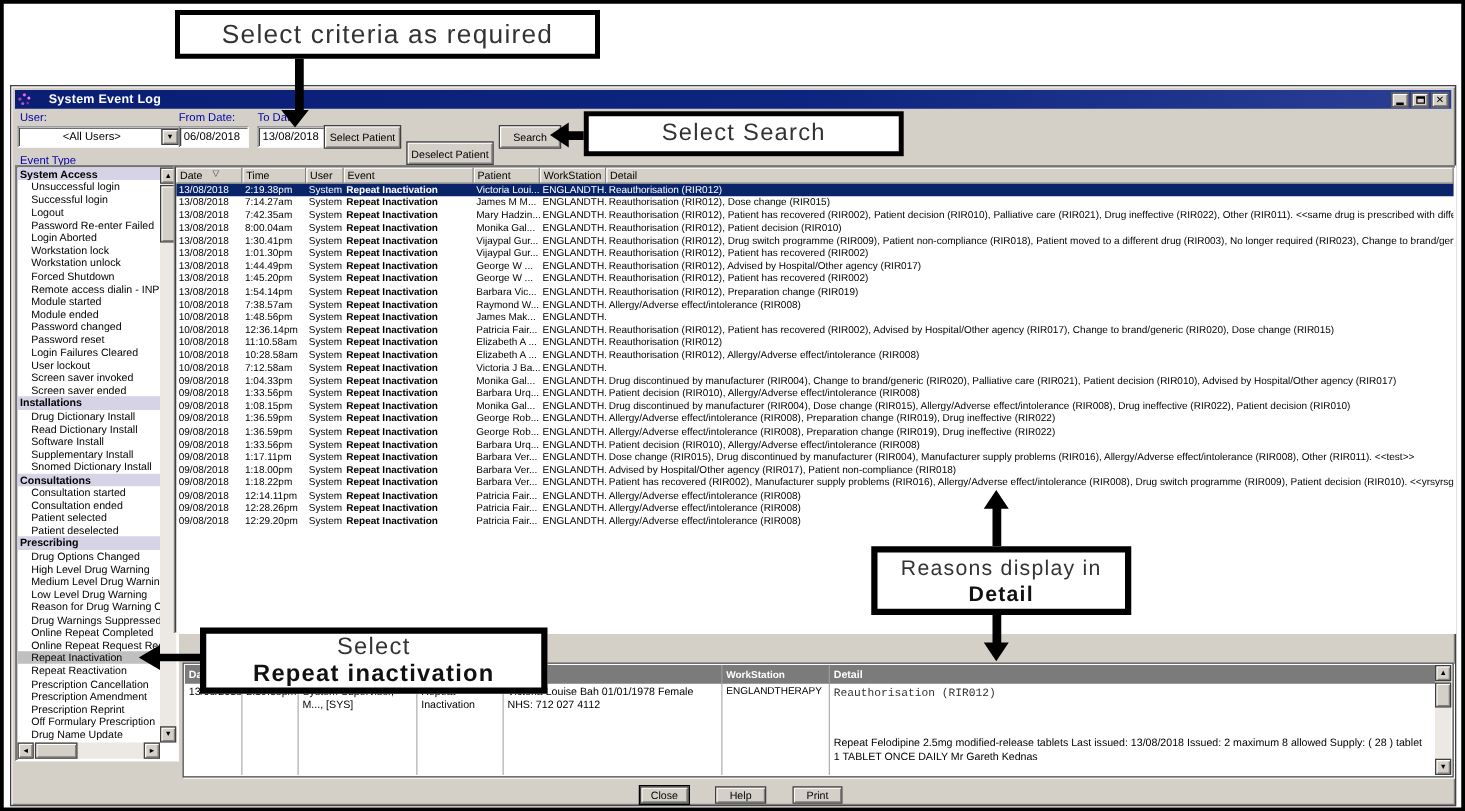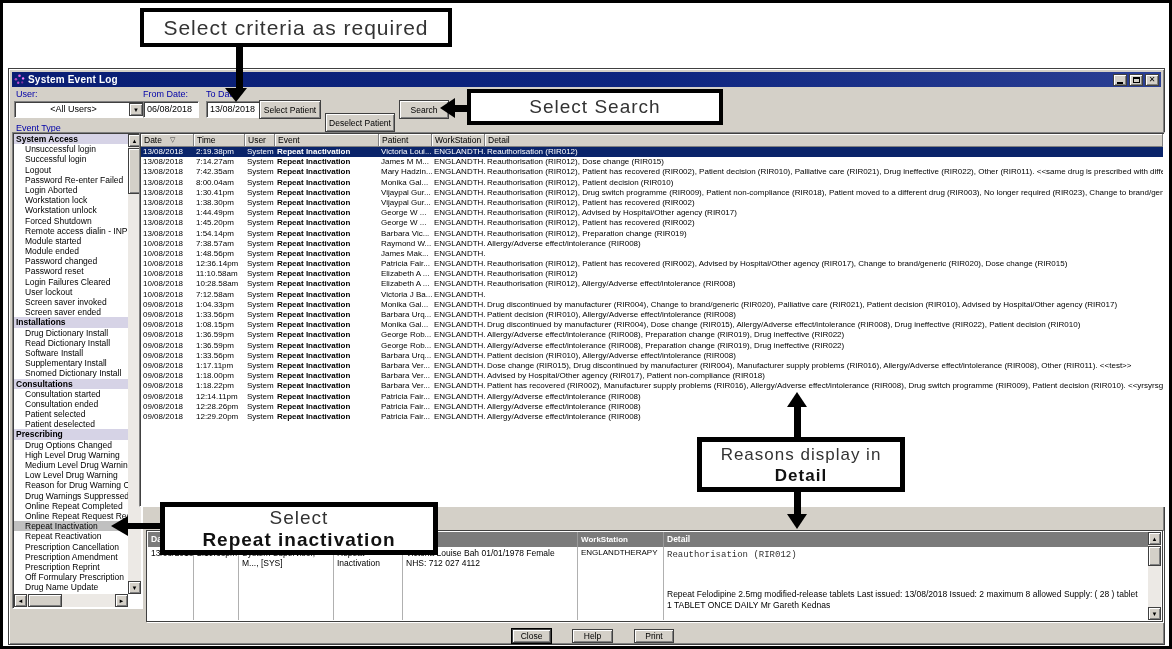--- a/index.html
+++ b/index.html
@@ -6,21 +6,21 @@
   body { background:#666; font-family:"Liberation Sans", sans-serif; }
   .page { position:relative; width:1172px; height:649px; background:#fff; overflow:hidden; }
   .page-frame { position:absolute; inset:0; border:3px solid #000; z-index:20; pointer-events:none; }
 
   
   .win { position:absolute; left:8px; top:68px; width:1157px; height:577px; background:#d4d0c8;
          border:1px solid #404040; box-shadow: inset 1px 1px 0 #fff, inset -1px -1px 0 #808080; z-index:1; }
   .titlebar { position:absolute; left:3px; top:3px; right:3px; height:15px;
               background:linear-gradient(to right,#0a1e74 0%,#0d2580 55%,#2b3f94 100%);
               display:flex; align-items:center; padding:0 2px; }
-  .title-text { color:#fff; font-size:10px; font-weight:bold; margin-left:3px; letter-spacing:0.2px; }
+  .title-text { color:#fff; font-size:10px; font-weight:bold; margin-left:14px; letter-spacing:0.2px; }
   .app-icon { display:inline-flex; width:11px; height:11px; }
   .tb-btns { margin-left:auto; display:flex; gap:2px; }
   .tb-btn { width:14px; height:12px; background:#d4d0c8; border:1px solid #404040;
             box-shadow: inset 1px 1px 0 #fff, inset -1px -1px 0 #808080;
             display:flex; align-items:center; justify-content:center; font-size:8px; line-height:8px; color:#000; }
   .glyph-min { display:block; width:6px; height:2px; background:#000; margin-top:6px; }
   .glyph-restore { display:block; width:7px; height:6px; border:1px solid #000; border-top-width:2px; }
 
   
   .lbl { position:absolute; color:#0000a8; font-size:9px; white-space:nowrap; }
@@ -87,21 +87,21 @@
   .pvscroll { position:absolute; right:1px; top:1px; width:13px; bottom:1px; background:#ece9e5; }
 
   
   .footer-btn { top:560px; height:14px; }
   .btn-focus { box-shadow: 0 0 0 1px #000, inset 1px 1px 0 #fff, inset -1px -1px 0 #808080; }
 
   
   .callout { position:absolute; background:#fff; border:4px solid #000; z-index:6;
              display:flex; align-items:center; justify-content:center; flex-direction:column;
              color:#333; letter-spacing:1px; }
-  .co-criteria { left:140px; top:8px; width:312px; height:39px; font-size:21px; }
+  .co-criteria { left:140px; top:8px; width:340px; height:39px; font-size:21px; }
   .co-search   { left:467px; top:89px; width:256px; height:36px; font-size:19px; }
   .co-repeat   { left:160px; top:502px; width:278px; height:53px; font-size:19px; border-width:5px; flex-direction:column; }
   .co-reasons  { left:697px; top:437px; width:208px; height:55px; font-size:17px; border-width:5px; line-height:21px; }
   .co-bold { font-weight:bold; color:#111; }
   .arrow-part { position:absolute; z-index:5; }
   .shaft { background:#000; }
   .head { width:0; height:0; }
   .head-down  { border-left:11px solid transparent; border-right:11px solid transparent; border-top:14px solid #000; }
   .head-left  { border-top:10px solid transparent; border-bottom:10px solid transparent; border-right:17px solid #000; }
   .head-up    { border-left:10px solid transparent; border-right:10px solid transparent; border-bottom:15px solid #000; }
@@ -264,21 +264,21 @@
             <div class="tcell t-c0">13/08/2018</div>
             <div class="tcell t-c1">1:30.41pm</div>
             <div class="tcell t-c2">System ...</div>
             <div class="tcell t-c3">Repeat Inactivation</div>
             <div class="tcell t-c4">Vijaypal Gur...</div>
             <div class="tcell t-c5">ENGLANDTH...</div>
             <div class="tcell t-c6">Reauthorisation (RIR012), Drug switch programme (RIR009), Patient non-compliance (RIR018), Patient moved to a different drug (RIR003), No longer required (RIR023), Change to brand/generic (RIR020)</div>
           </div>
           <div class="trow">
             <div class="tcell t-c0">13/08/2018</div>
-            <div class="tcell t-c1">1:38.30pm</div>
+            <div class="tcell t-c1">1:01.30pm</div>
             <div class="tcell t-c2">System ...</div>
             <div class="tcell t-c3">Repeat Inactivation</div>
             <div class="tcell t-c4">Vijaypal Gur...</div>
             <div class="tcell t-c5">ENGLANDTH...</div>
             <div class="tcell t-c6">Reauthorisation (RIR012), Patient has recovered (RIR002)</div>
           </div>
           <div class="trow">
             <div class="tcell t-c0">13/08/2018</div>
             <div class="tcell t-c1">1:44.49pm</div>
             <div class="tcell t-c2">System ...</div>

